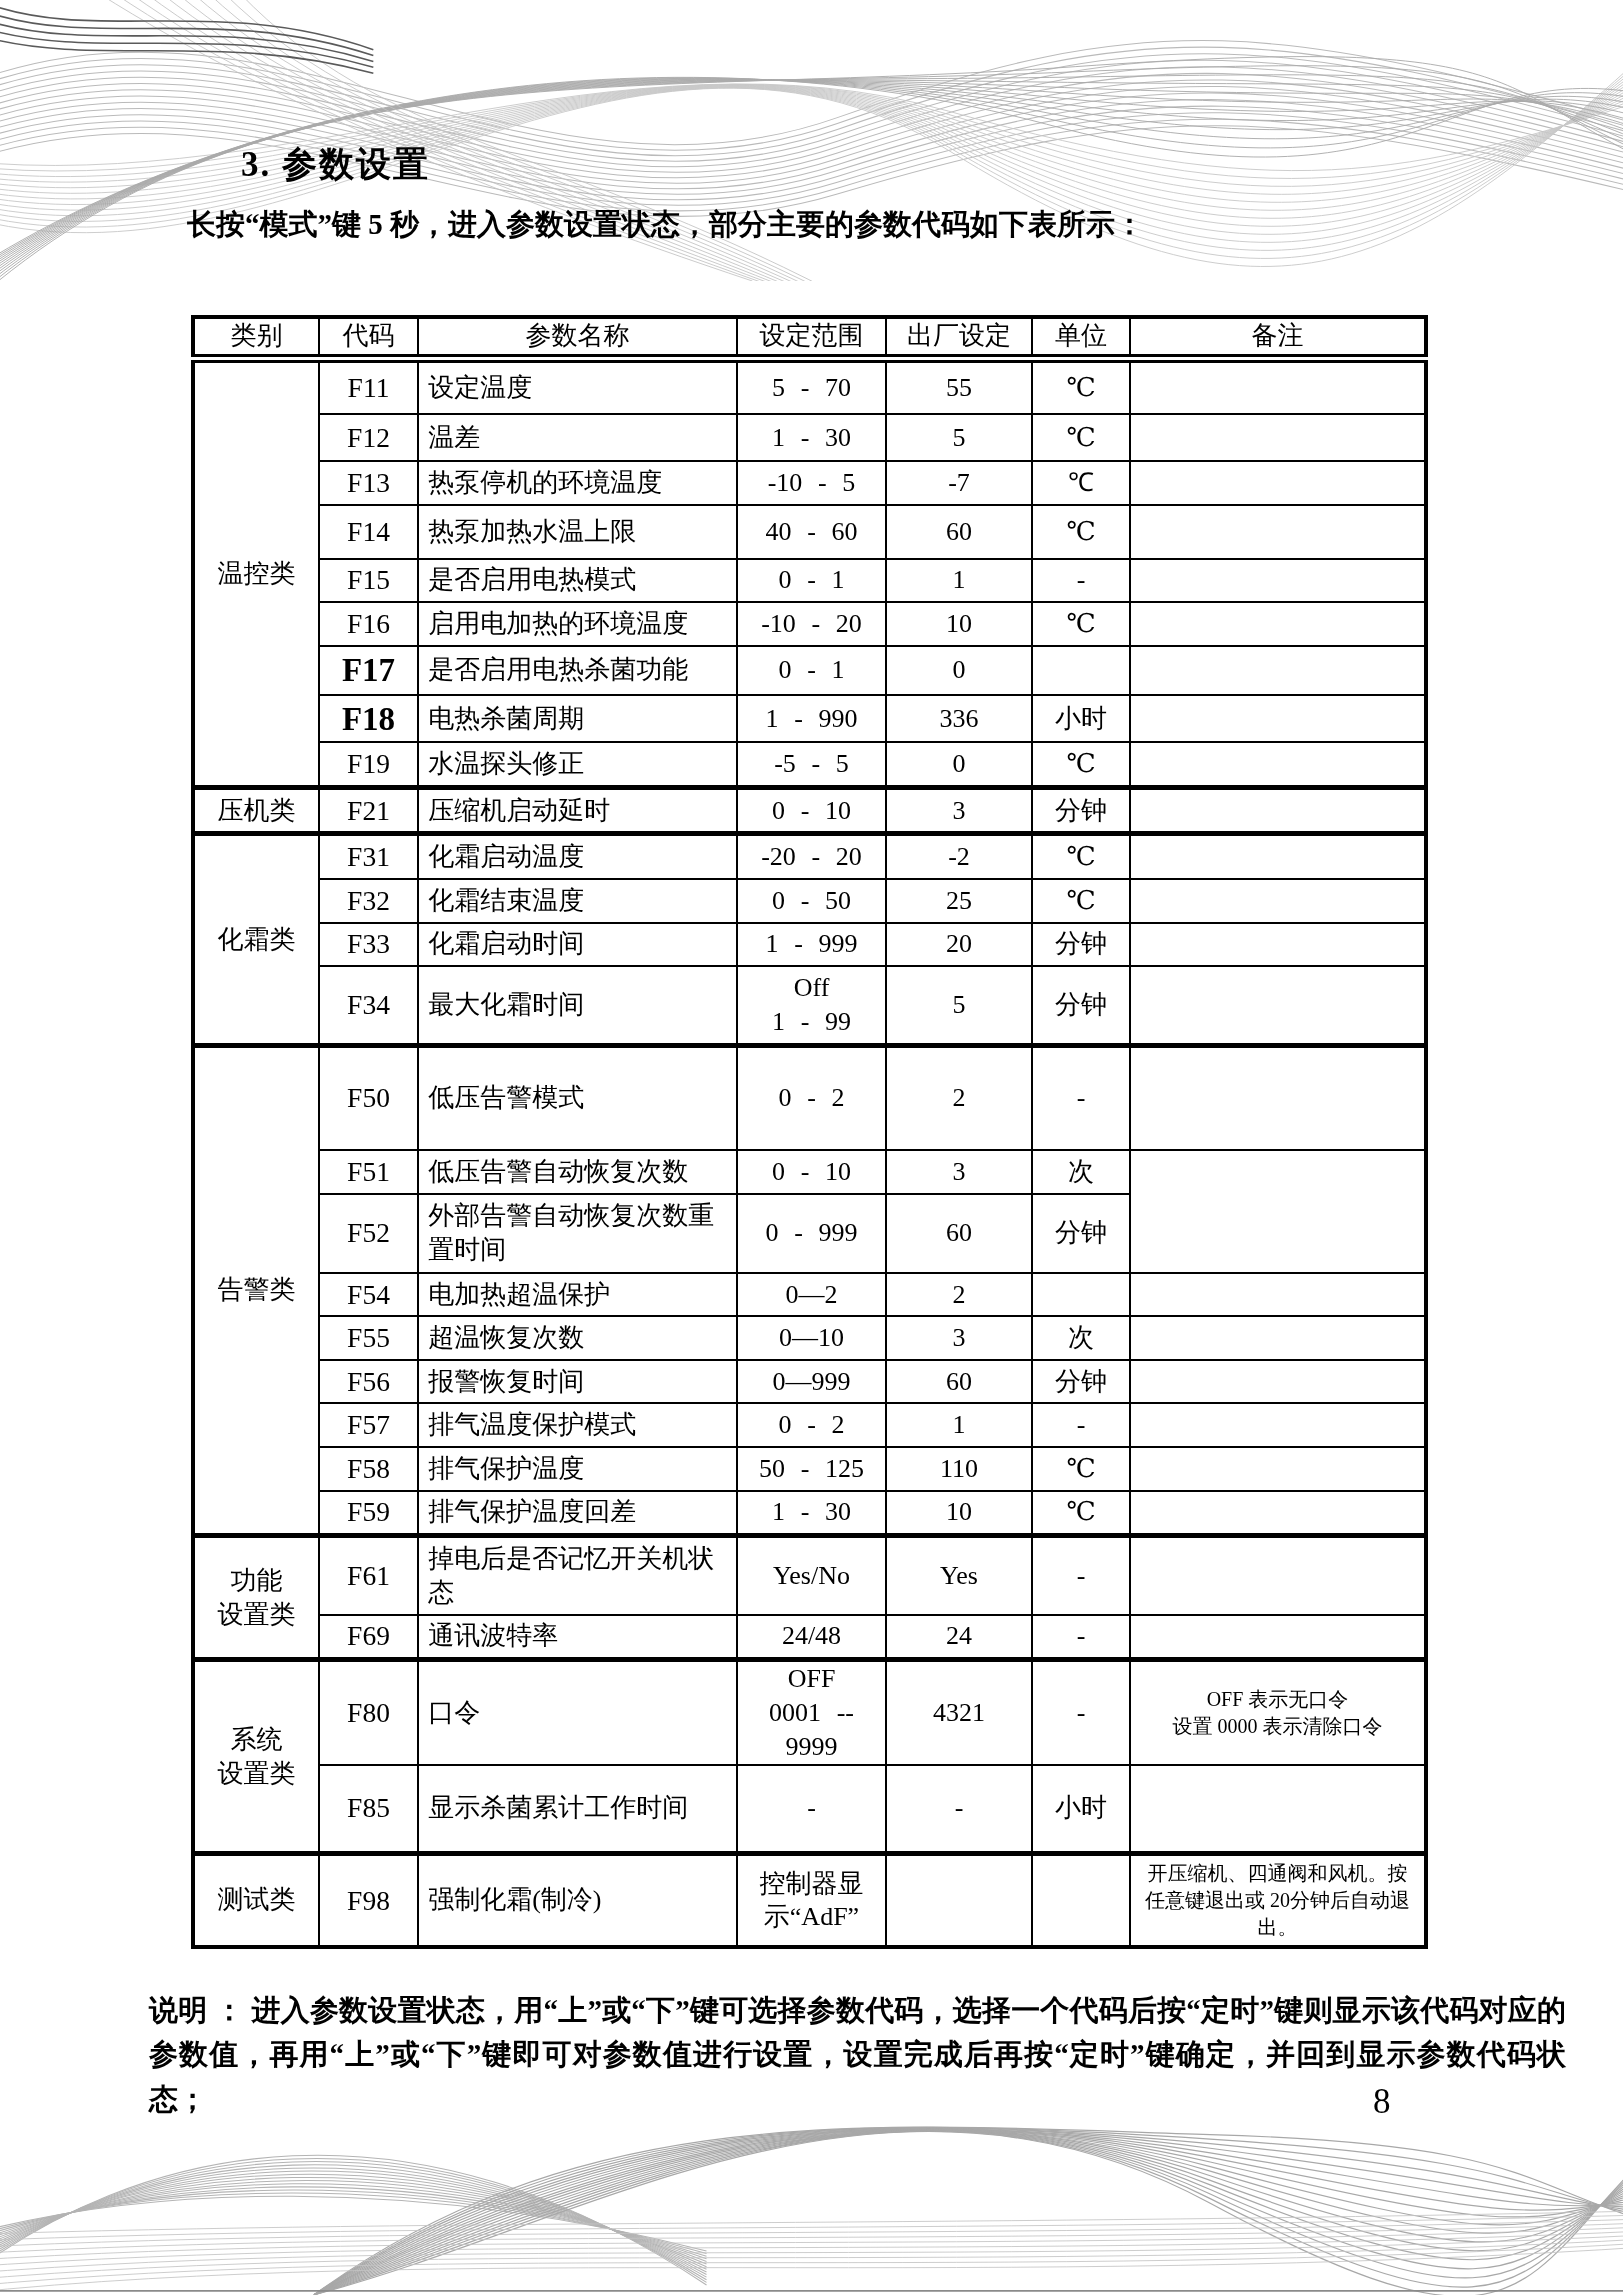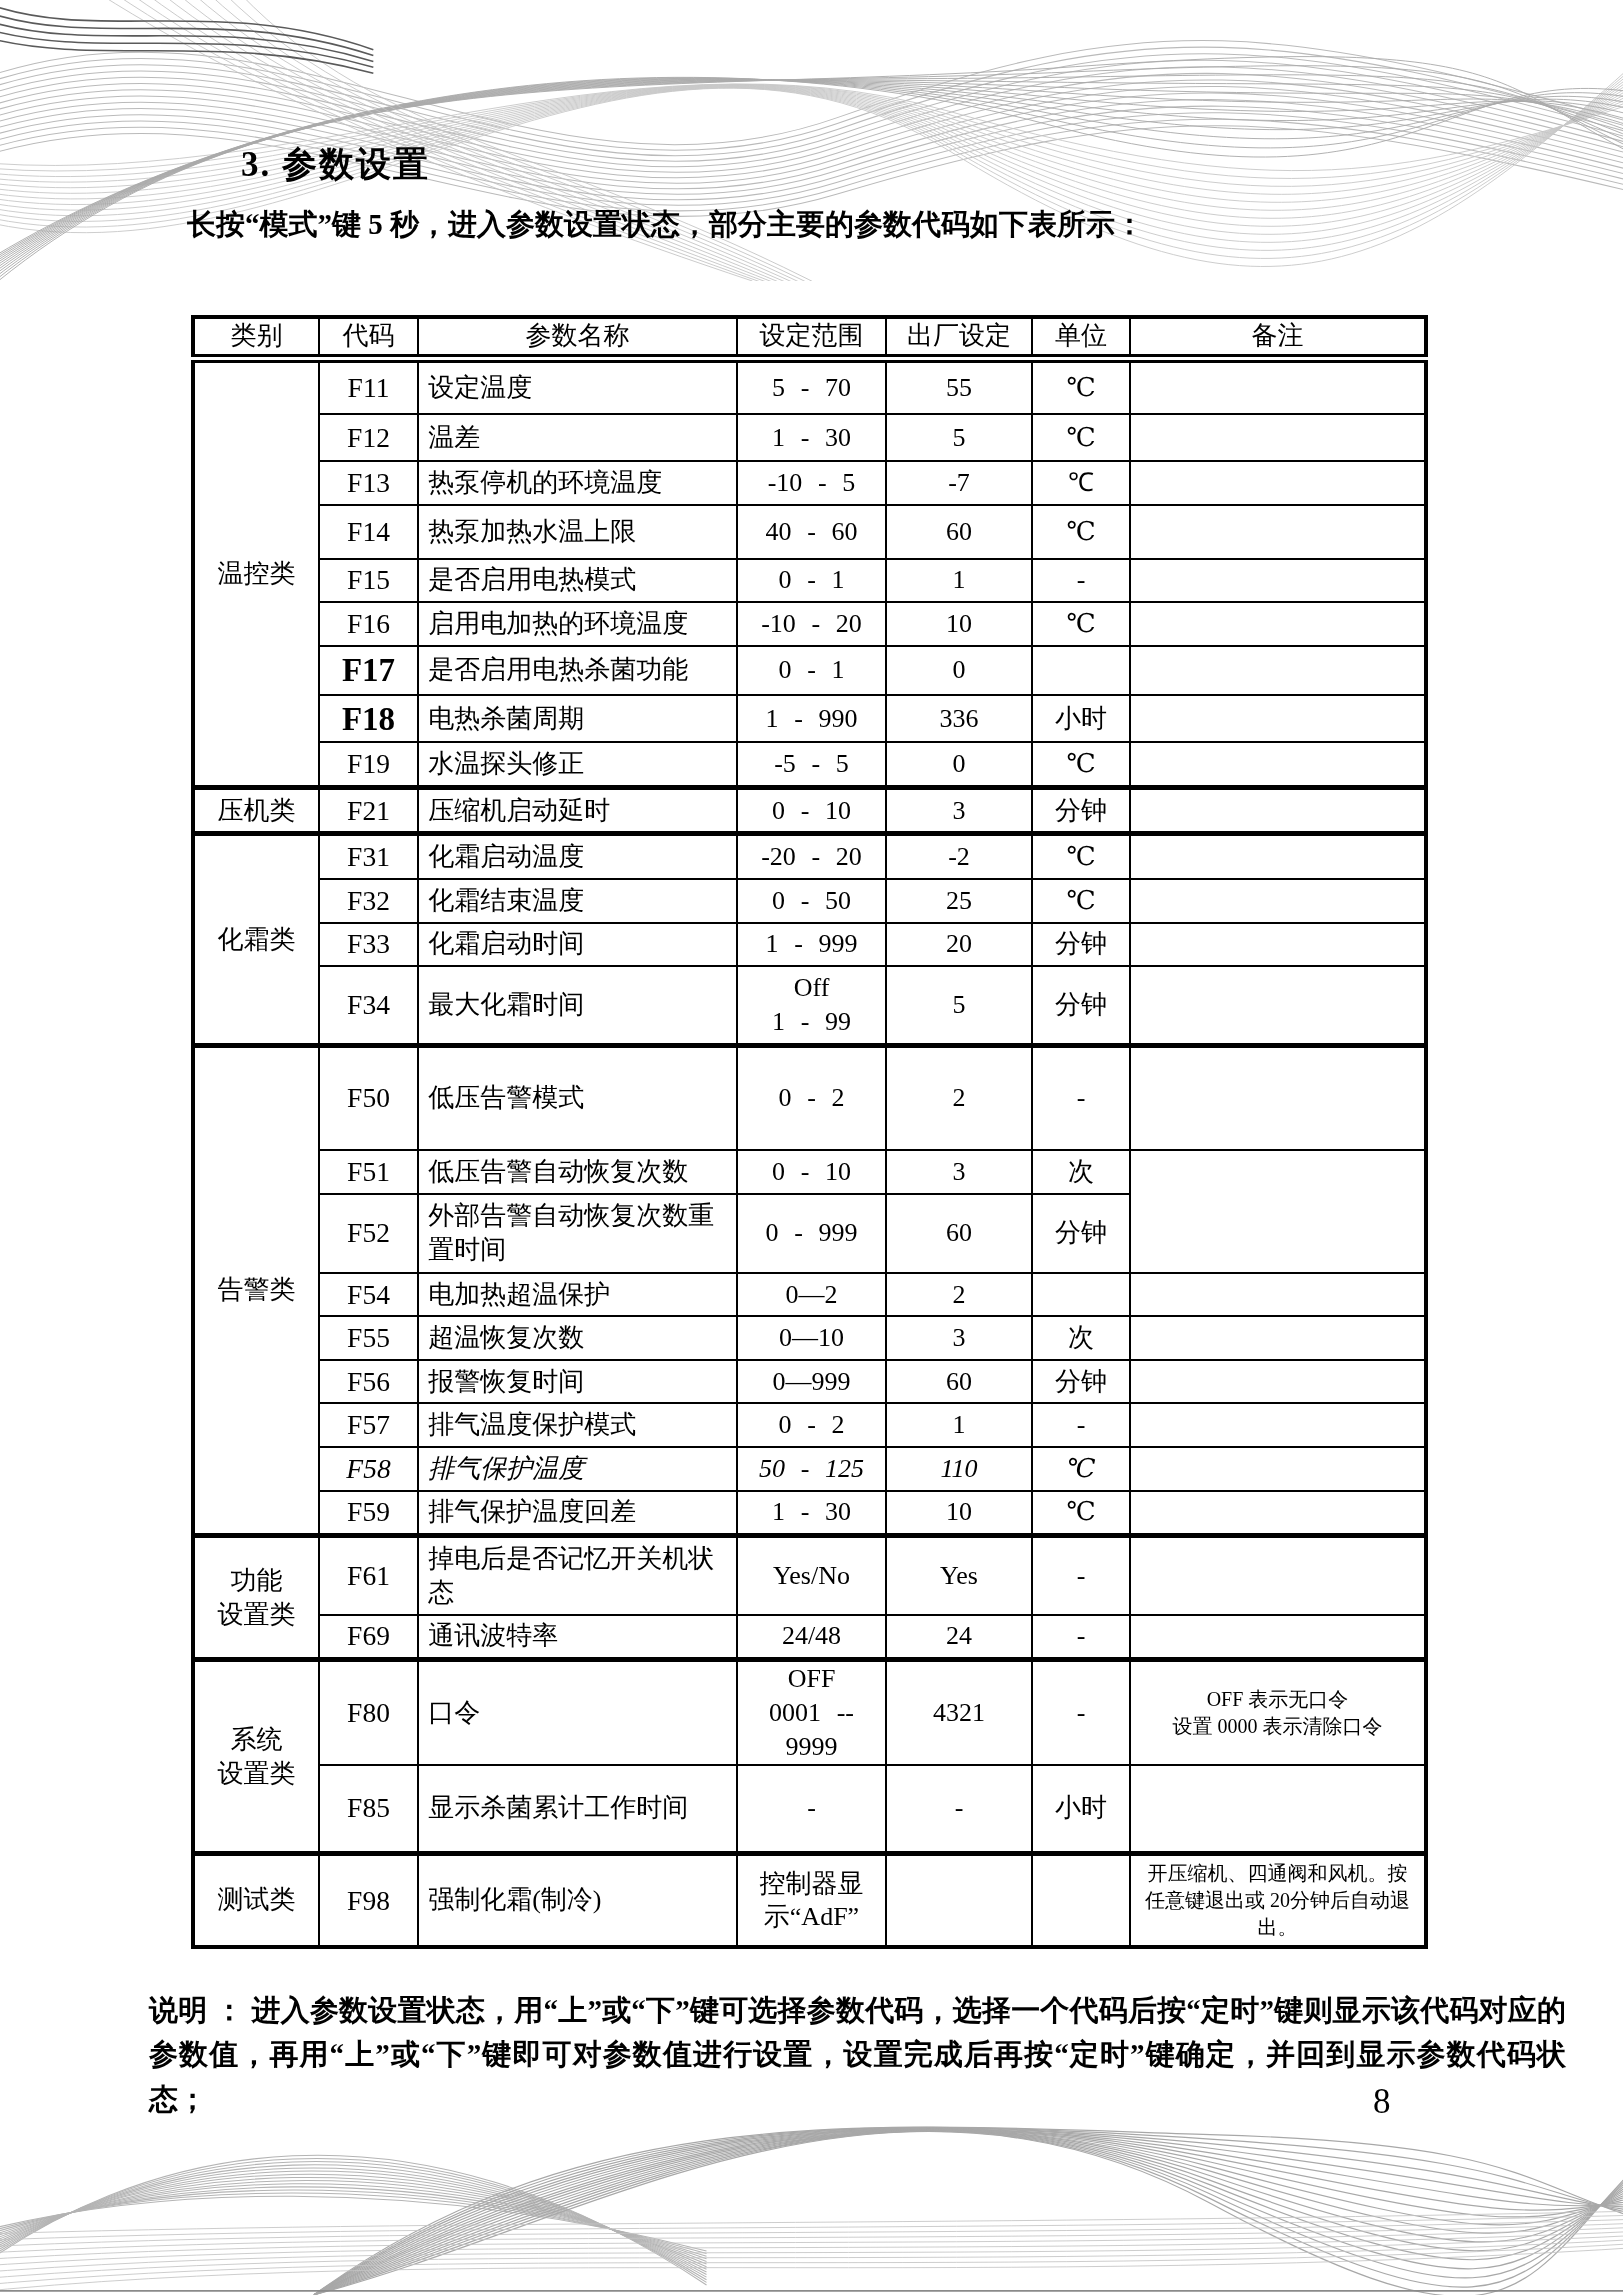--- a/index.html
+++ b/index.html
@@ -365,21 +365,21 @@
         <td class="remark"></td>
       </tr>
       <tr style="height: 41px;">
         <td class="code">F57</td>
         <td class="name">排气温度保护模式</td>
         <td class="range">0 - 2</td>
         <td class="factory">1</td>
         <td class="unit">-</td>
         <td class="remark"></td>
       </tr>
-      <tr style="height: 38px; font-style: italic;">
+      <tr style="height: 38px;">
         <td class="code">F58</td>
         <td class="name">排气保护温度</td>
         <td class="range">50 - 125</td>
         <td class="factory">110</td>
         <td class="unit">℃</td>
         <td class="remark"></td>
       </tr>
       <tr style="height: 41px;">
         <td class="code">F59</td>
         <td class="name">排气保护温度回差</td>

